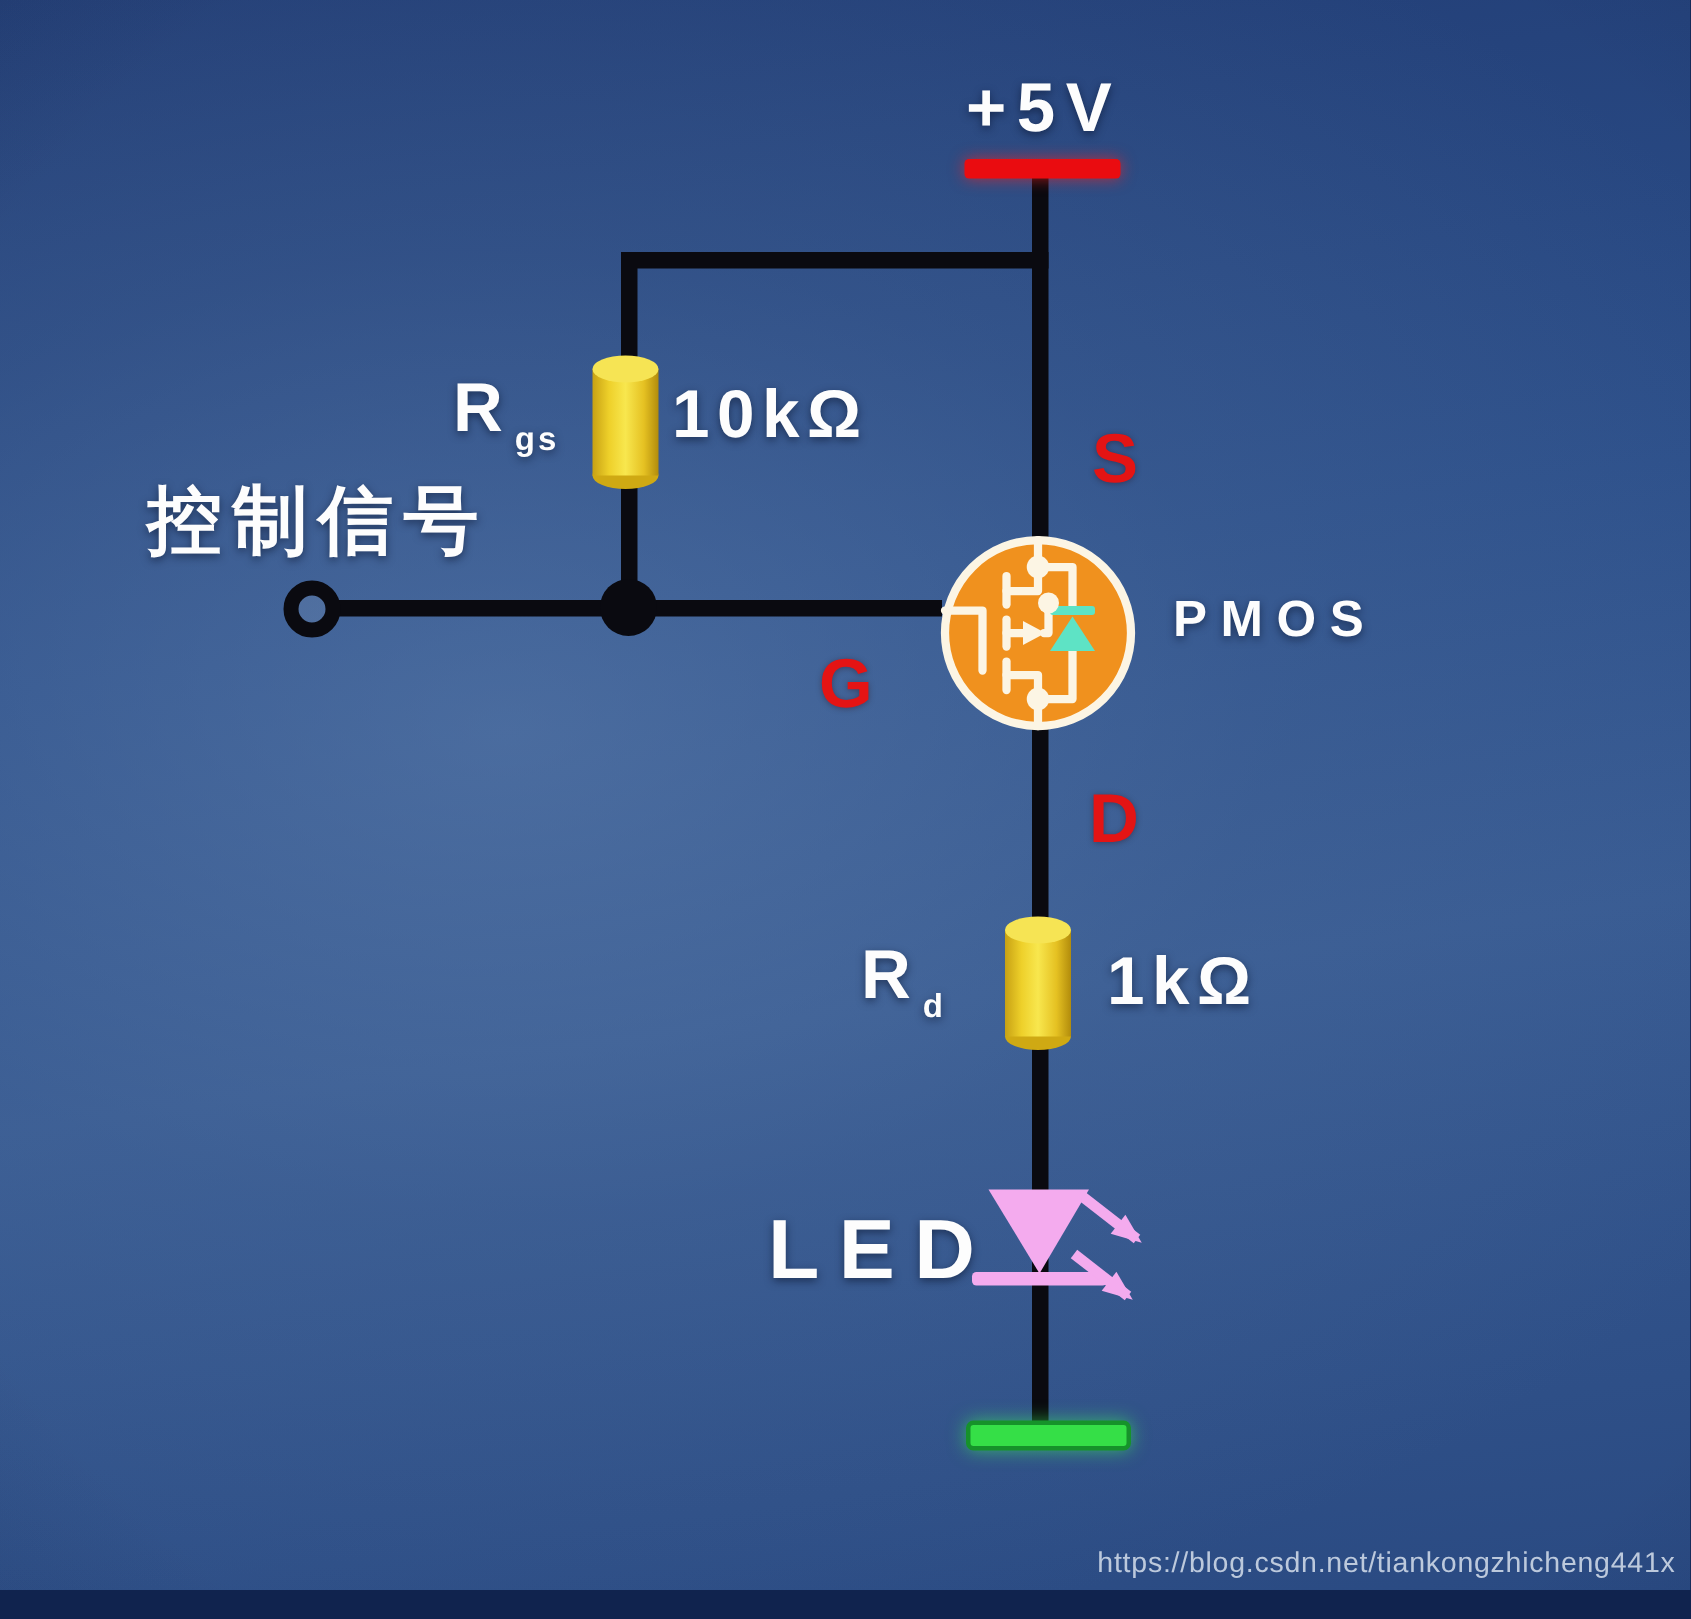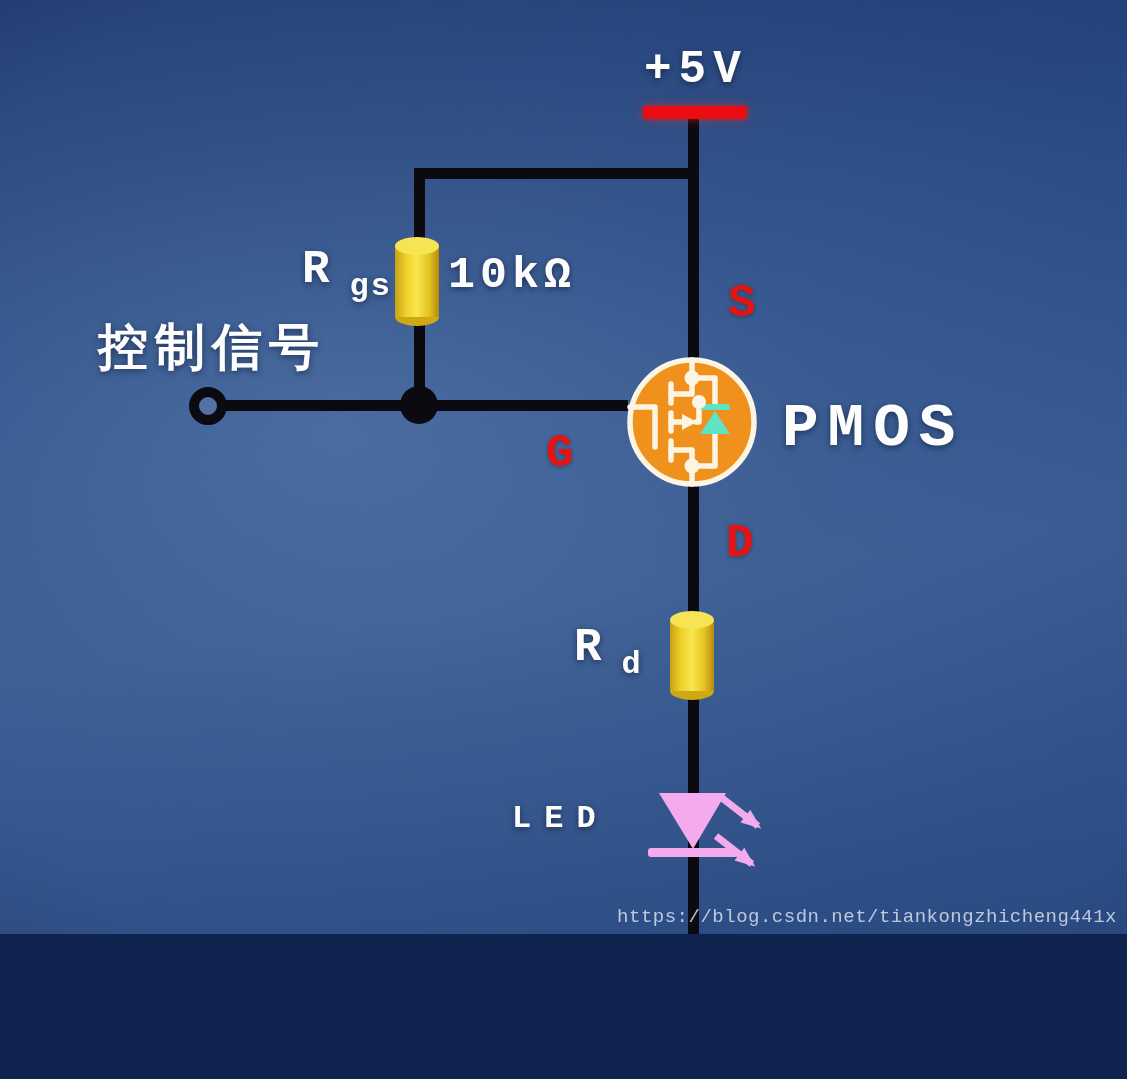--- a/index.html
+++ b/index.html
@@ -1,38 +1,38 @@
 <!DOCTYPE html>
 <html><head>
 <meta charset="utf-8">
 <style>
   html,body{margin:0;padding:0;background:#10234e;}
   .canvas{
     position:relative;
-    width:1127px;height:934px;
+    width:1127px;height:1060px;
     overflow:hidden;
-    font-family:Liberation Mono, monospace;
+    font-family:Liberation Sans, sans-serif;
     background:
       radial-gradient(120% 120% at 52% 50%, rgba(0,0,0,0) 52%, rgba(8,18,48,0.38) 100%),
       radial-gradient(140% 95% at 30% 46%, rgba(108,140,182,0.45) 0%, rgba(80,112,158,0.28) 32%, rgba(0,0,0,0) 62%),
       linear-gradient(172deg,#213c74 0%,#2c4f8a 38%,#375a92 62%,#2a4a82 100%);
   }
   .abs{position:absolute;}
   .wire{position:absolute;background:#0a0a10;}
   .txt{position:absolute;color:#fdfdfd;font-weight:700;
        text-shadow:0 2px 6px rgba(8,16,40,0.55);white-space:nowrap;}
   .lbl-power{font-size:46px;letter-spacing:7px;}
   .lbl-ctrl{font-size:50px;letter-spacing:7px;}
   .lbl-value{font-size:45px;letter-spacing:5px;}
-  .lbl-pmos{font-size:61px;letter-spacing:9px;}
-  .lbl-led{font-size:32px;letter-spacing:13px;}
+  .lbl-pmos{font-size:34px;letter-spacing:9px;}
+  .lbl-led{font-size:56px;letter-spacing:13px;}
   .lbl-pin{position:absolute;color:#e41414;font-size:46px;font-weight:600;
            text-shadow:0 1px 4px rgba(40,0,0,0.35);}
   .r-name{font-size:46px;}
-  .r-sub{font-size:32px;position:relative;top:13px;left:20px;letter-spacing:2px;}
+  .r-sub{font-size:22px;position:relative;top:13px;left:8px;letter-spacing:2px;}
   .power-bar{position:absolute;background:#ea0c10;border-radius:3px;
              box-shadow:0 0 10px rgba(255,30,30,0.65);}
   .junction{position:absolute;background:#0a0a10;border-radius:50%;}
   .terminal{position:absolute;width:18px;height:18px;border:10px solid #0a0a10;
             border-radius:50%;background:rgba(255,255,255,0.08);}
   .ground-bar{position:absolute;background:#35df47;border:3px solid #16922a;
               border-radius:5px;box-shadow:0 0 12px rgba(60,255,90,0.55);}
   .watermark{position:absolute;right:10px;bottom:6px;color:#c9d4e4;
              font-size:19px;font-weight:400;opacity:0.92;letter-spacing:0.5px;text-align:center;}
 </style>
@@ -106,20 +106,21 @@
   <div class="txt lbl-pmos" style="left:782px;top:394px;">PMOS</div>
 
   <svg class="abs" style="left:669px;top:610px;" width="46" height="92" viewBox="0 0 46 92">
     <ellipse cx="23" cy="81" rx="22" ry="9" fill="#cfa913"></ellipse>
     <rect x="1" y="10" width="44" height="71" fill="url(#cyl)"></rect>
     <ellipse cx="23" cy="10" rx="22" ry="9" fill="#f6e454"></ellipse>
   </svg>
   <div class="txt" style="left:574px;top:622px;">
     <span class="r-name">R</span><span class="r-sub">d</span>
   </div>
+  <div class="txt lbl-value" style="left:738px;top:628px;">1kΩ</div>
 
   <div class="txt lbl-led" style="left:512px;top:800px;">LED</div>
   <svg class="abs" style="left:636px;top:778px;" width="185" height="122" viewBox="0 0 185 122">
     <defs>
       <marker id="ah" markerUnits="userSpaceOnUse" markerWidth="26" markerHeight="26" refX="18" refY="10" orient="auto">
         <path d="M2,2 L22,10 L2,18 z" fill="#f4abee"></path>
       </marker>
     </defs>
     <polygon points="23,15 90,15 57,71" fill="#f4abee"></polygon>
     <rect x="12" y="70" width="90" height="9" rx="3" fill="#f4abee"></rect>

